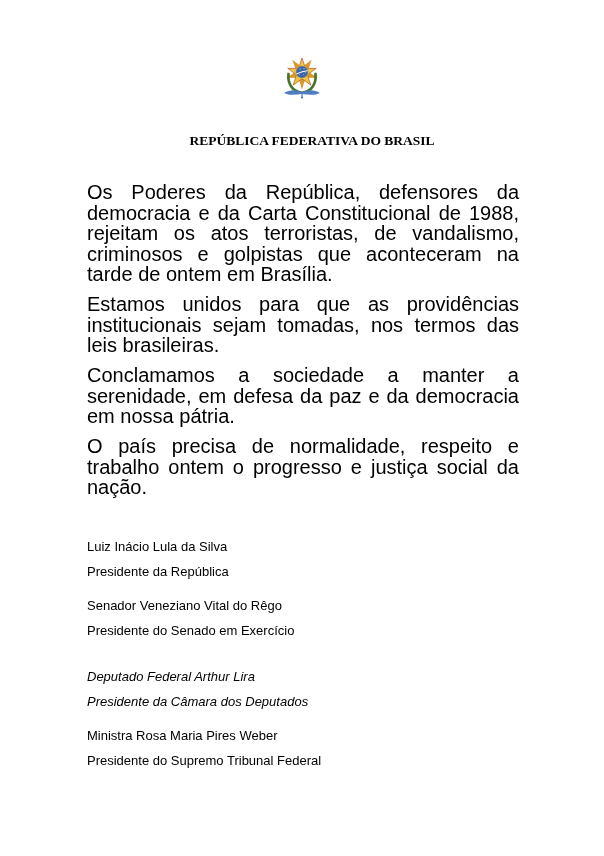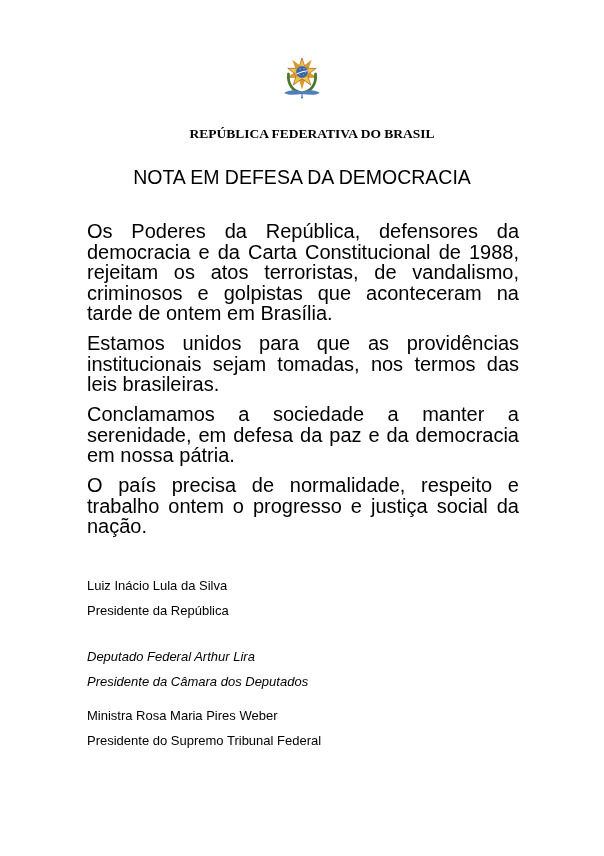--- a/index.html
+++ b/index.html
@@ -12,21 +12,21 @@
     font-family: "Liberation Sans", sans-serif;
     overflow: hidden;
   }
   .emblem {
     display: block;
     margin: 51px auto 0 auto;
     width: 44px;
     height: 48px;
   }
   .republic-line {
-    margin-top: 27px;
+    margin-top: 34px;
     text-align: center;
     font-family: "Liberation Serif", serif;
     font-weight: bold;
     font-size: 13.5px;
     line-height: 16px;
     letter-spacing: 0px;
     padding-left: 20px;
   }
   .doc-title {
     margin-top: 24px;
@@ -80,32 +80,35 @@
       <circle cx="51" cy="43.5" r="0.8"></circle>
     </g>
 
     <path d="M8,84 C 20,76 32,78 44,82 C 56,78 68,76 80,84 C 68,90 56,87 44,86 C 32,87 20,90 8,84 Z" fill="#4E7EC2"></path>
     <path fill="none" stroke-width="2.5" stroke-linecap="round" d="M44,84 L44,91" stroke="#4E7EC2"></path>
     <circle cx="44" cy="93" r="2.2" fill="#4E7EC2"></circle>
   </svg>
 
   <div class="republic-line">REPÚBLICA FEDERATIVA DO BRASIL</div>
 
-  <div class="doc-title">NOTA EM DEFESA DA DEMOCRACIA</div>
 
   <div class="content">
     <p class="body-par">Os Poderes da República, defensores da democracia e da Carta Constitucional de 1988, rejeitam os atos terroristas, de vandalismo, criminosos e golpistas que aconteceram na tarde de ontem em Brasília.</p>
     <p class="body-par">Estamos unidos para que as providências institucionais sejam tomadas, nos termos das leis brasileiras.</p>
     <p class="body-par">Conclamamos a sociedade a manter a serenidade, em defesa da paz e da democracia em nossa pátria.</p>
     <p class="body-par">O país precisa de normalidade, respeito e trabalho ontem o progresso e justiça social da nação.</p>
 
     <div class="signatures">
       <div class="sig-block">
         <div>Luiz Inácio Lula da Silva</div>
         <div>Presidente da República</div>
+      </div>
+      <div class="sig-block">
+        <div>Senador Veneziano Vital do Rêgo</div>
+        <div>Presidente do Senado em Exercício</div>
       </div>
       <div class="sig-block extra-gap">
         <div>Deputado Federal Arthur Lira</div>
         <div>Presidente da Câmara dos Deputados</div>
       </div>
       <div class="sig-block">
         <div>Ministra Rosa Maria Pires Weber</div>
         <div>Presidente do Supremo Tribunal Federal</div>
       </div>
     </div>

